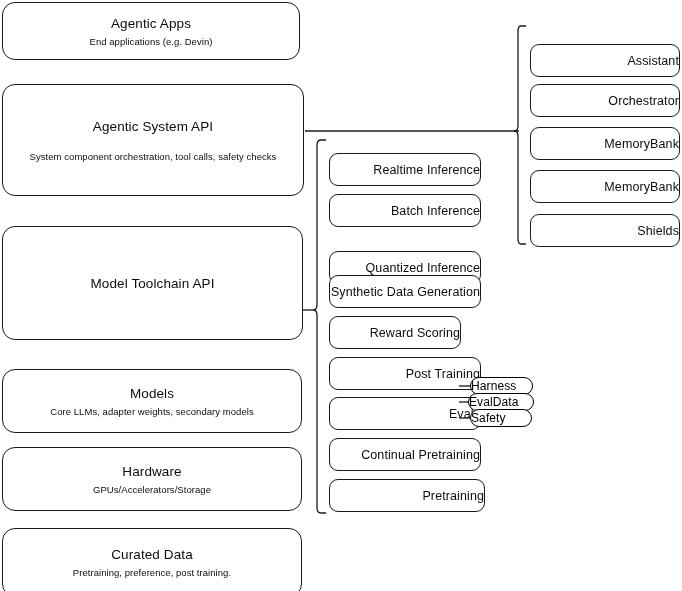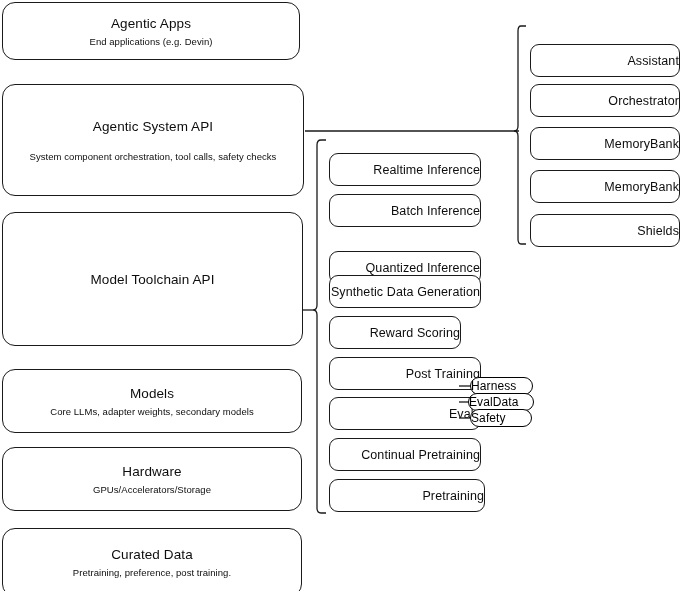--- a/index.html
+++ b/index.html
@@ -109,21 +109,21 @@
   <div class="node" style="left:2px; top:2px; width:298px; height:58px;">
     <div class="layer-title">Agentic Apps</div>
     <div class="layer-sub">End applications (e.g. Devin)</div>
   </div>
 
   <div class="node" style="left:2px; top:84px; width:302px; height:112px;gap:12px;">
     <div class="layer-title">Agentic System API</div>
     <div class="layer-sub">System component orchestration, tool calls, safety checks</div>
   </div>
 
-  <div class="node" style="left:2px; top:212px; width:301px; height:134px;">
+  <div class="node" style="left:2px; top:226px; width:301px; height:114px;">
     <div class="layer-title">Model Toolchain API</div>
   </div>
 
   <div class="node" style="left:2px; top:369px; width:300px; height:64px;">
     <div class="layer-title">Models</div>
     <div class="layer-sub">Core LLMs, adapter weights, secondary models</div>
   </div>
 
   <div class="node" style="left:2px; top:447px; width:300px; height:64px;">
     <div class="layer-title">Hardware</div>

